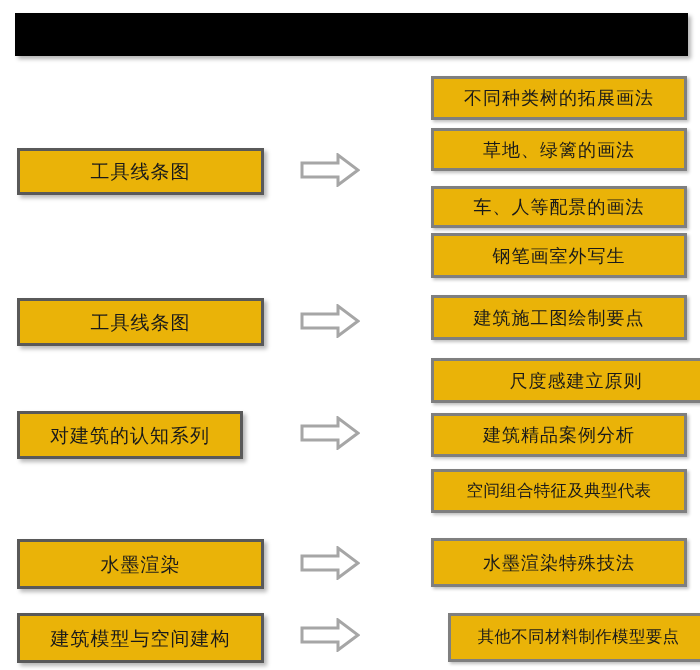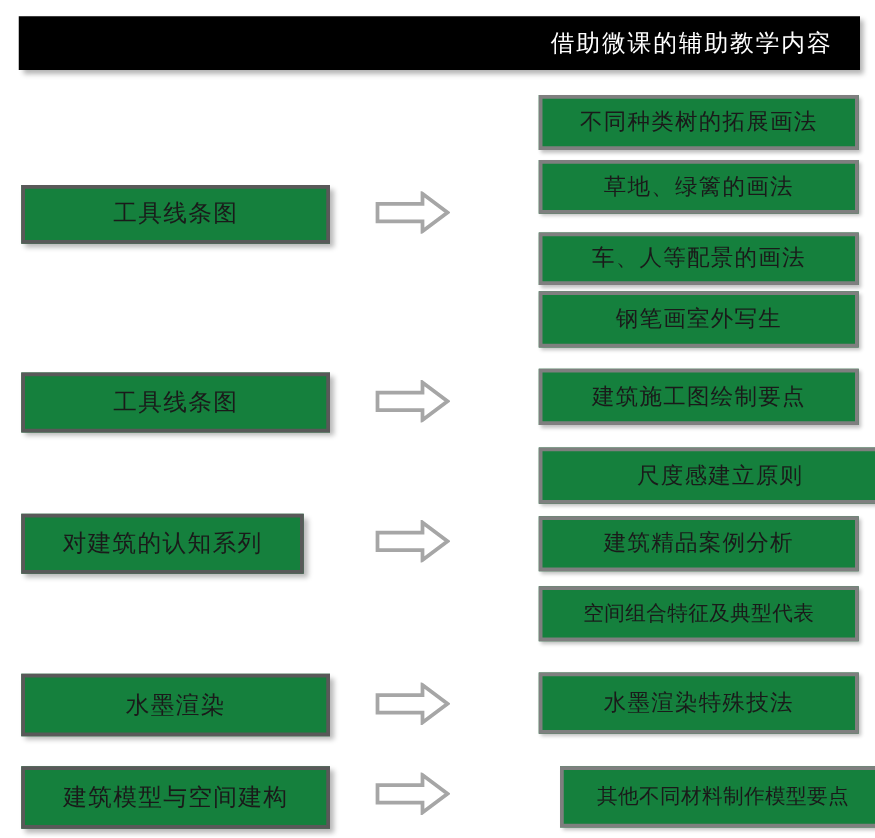--- a/index.html
+++ b/index.html
@@ -48,21 +48,21 @@
     letter-spacing: 1.5px;
     white-space: nowrap;
     line-height: 1;
   }
   .header-title.left  { left: 30px; }
   .header-title.right { right: 22px; }
 
   
   .node {
     position: absolute;
-    background: #15803d;
+    background: #eab308;
     box-sizing: border-box;
     display: flex;
     align-items: center;
     justify-content: center;
     text-align: center;
   }
   .node .node-label {
     color: #1a1a1a;
     white-space: nowrap;
     line-height: 1;
@@ -99,21 +99,20 @@
   }
   .arrow svg { display: block; width: 100%; height: 100%; }
 </style>
 </head>
 <body style="background: rgb(255, 255, 255);">
 
 <div id="canvas">
 
   <div class="header-bar" style="background: rgb(0, 0, 0);">
     <div class="header-inner">
-      <div class="header-title right" style="color: rgb(255, 255, 255);">借助微课的辅助教学内容</div>
     </div>
   </div>
 
   <div id="left-column">
       <div class="node left-node" style="left: 17px; top: 148px; width: 247px; height: 47px; border-color: rgb(89, 89, 89);">
         <span class="node-label" style="color: rgb(26, 26, 26);">工具线条图</span>
       </div>
       <div class="node left-node" style="left: 17px; top: 298px; width: 247px; height: 48px; border-color: rgb(89, 89, 89);">
         <span class="node-label" style="color: rgb(26, 26, 26);">工具线条图</span>
       </div>

